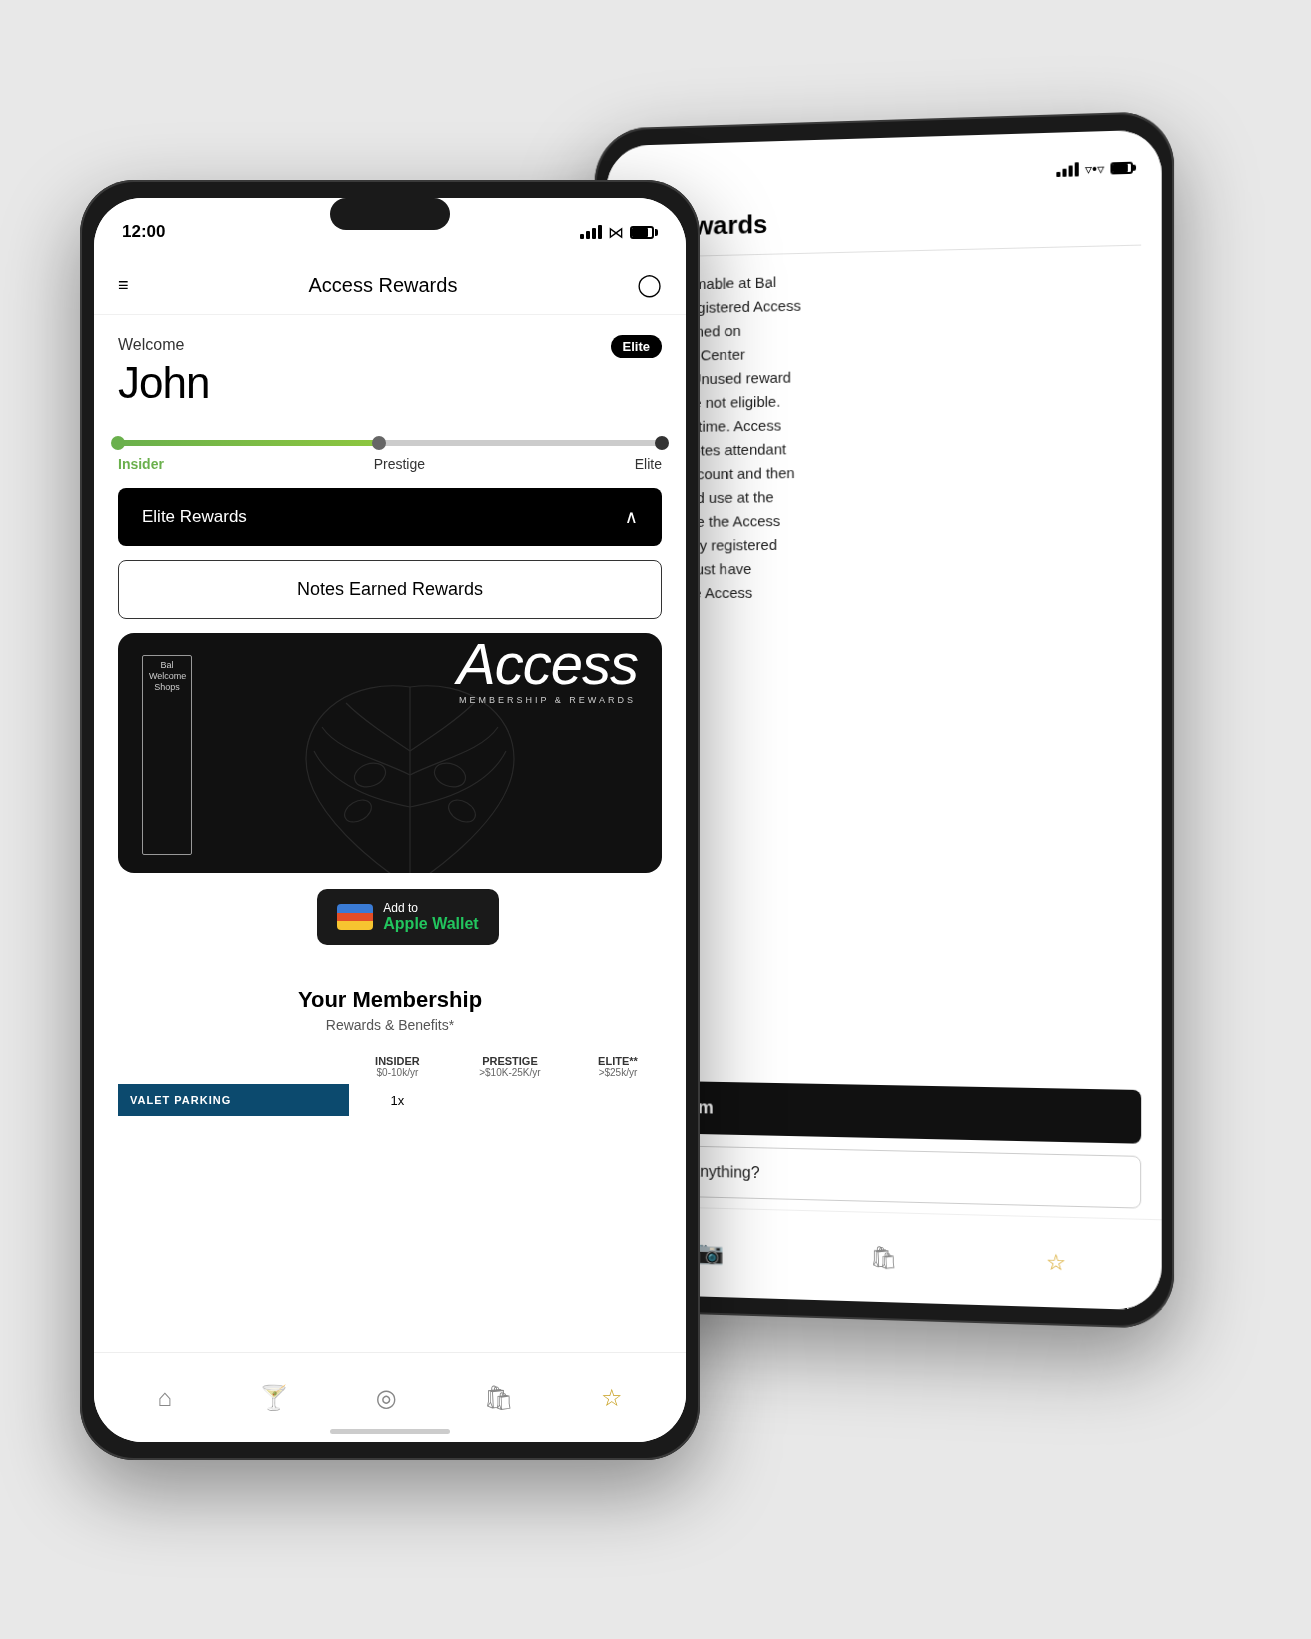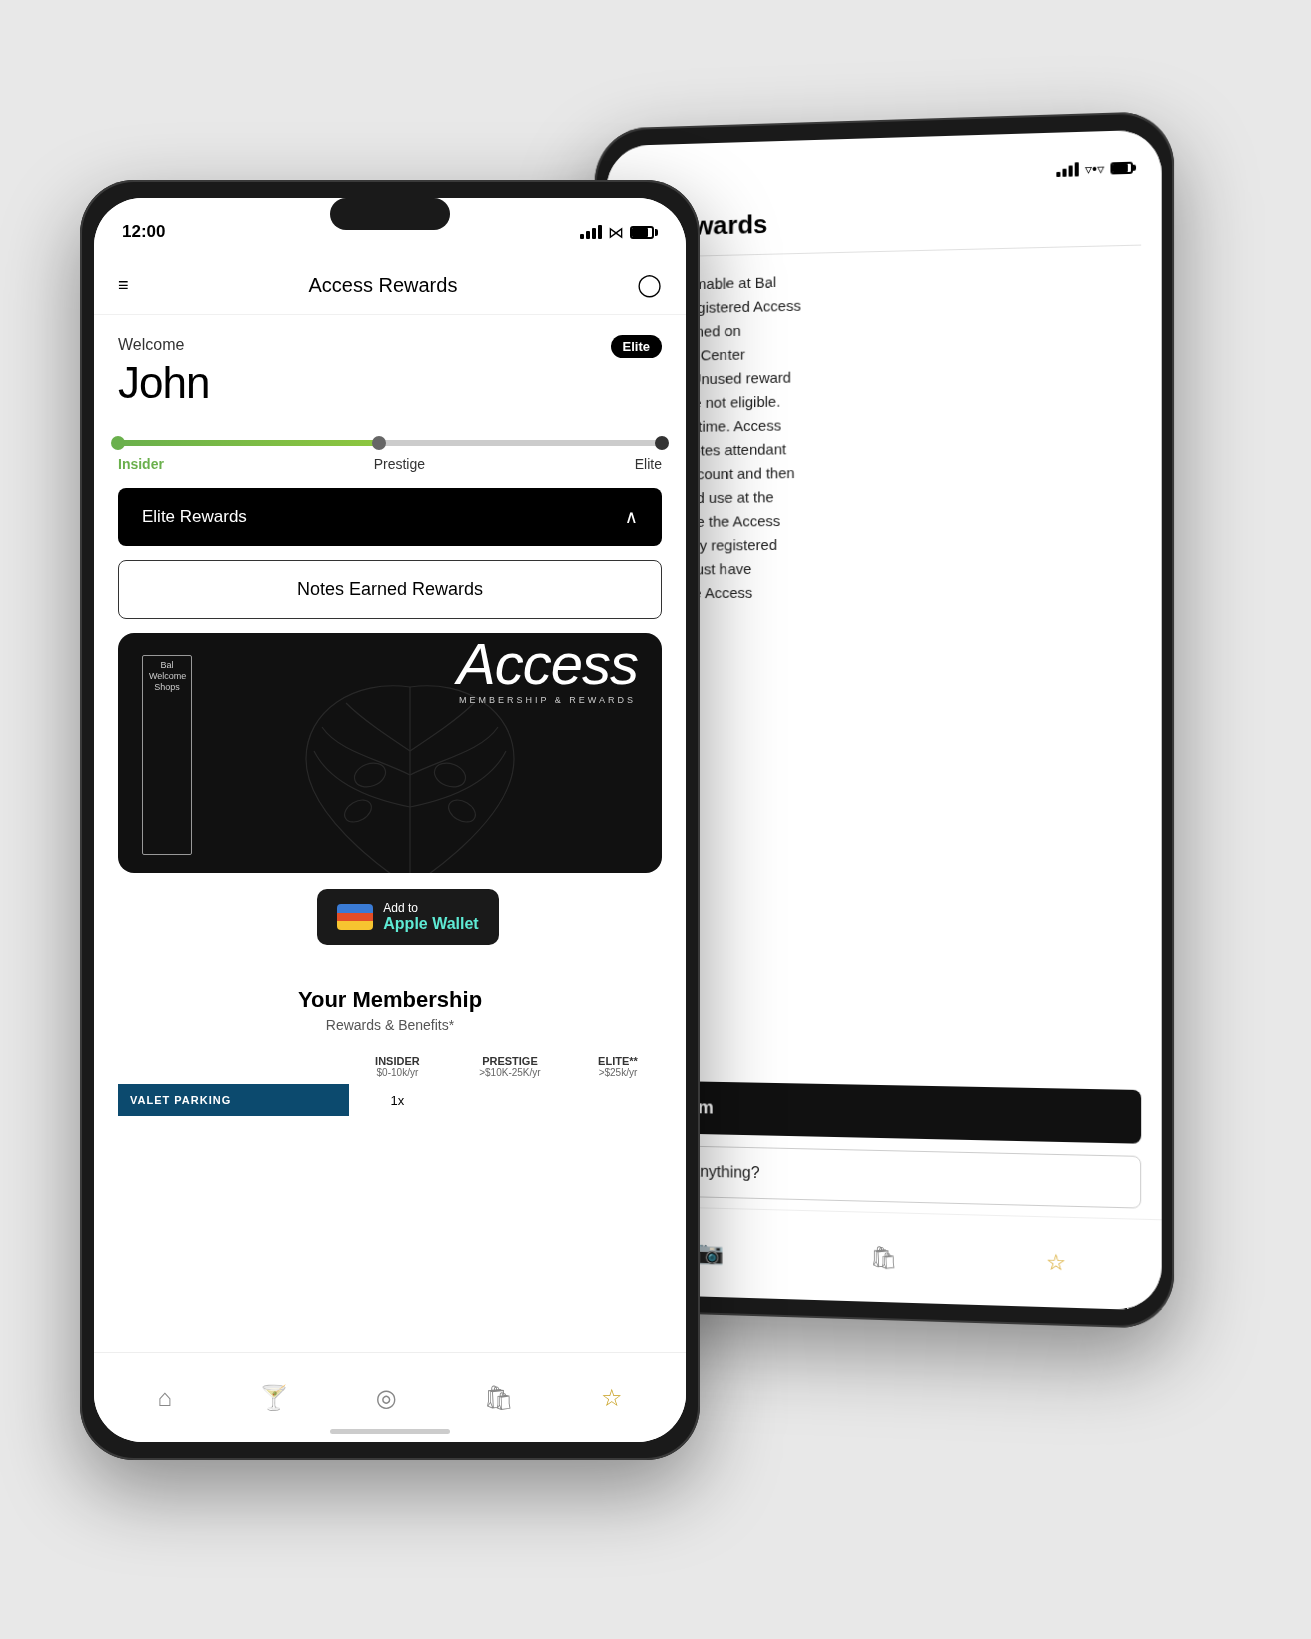--- a/index.html
+++ b/index.html
@@ -449,21 +449,21 @@
     }
     .wallet-text {
       text-align: left;
     }
     .wallet-add {
       font-size: 12px;
       color: #fff;
     }
     .wallet-apple {
       font-size: 16px;
-      color: #5eead4;
+      color: #22c55e;
       font-weight: 600;
     }
 
     
     .membership-section {
       padding: 10px 24px 16px;
     }
     .membership-title {
       font-size: 22px;
       font-weight: 700;

